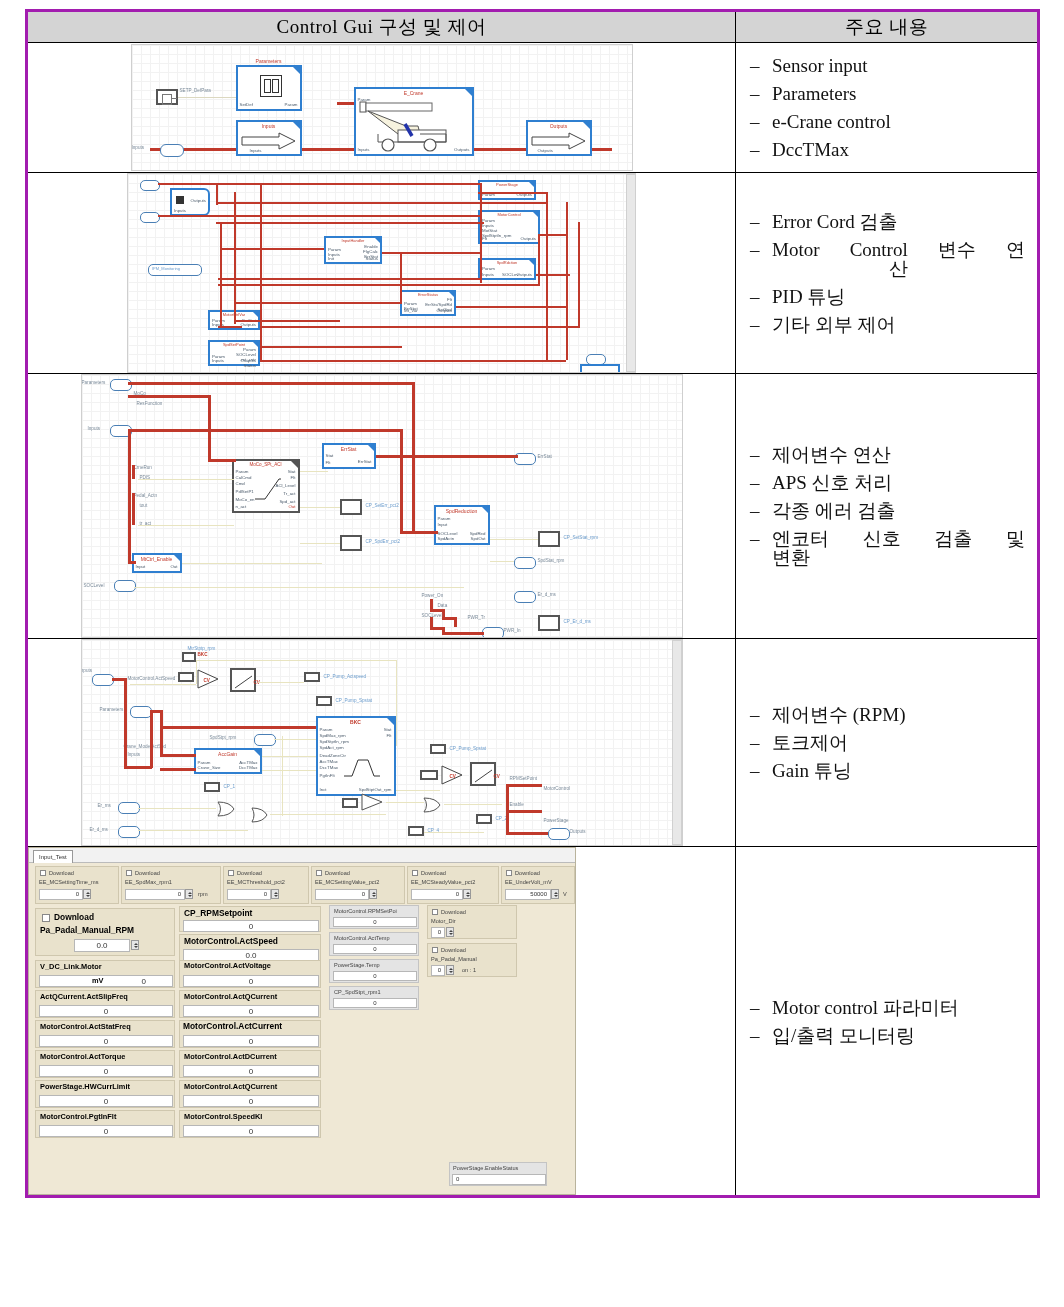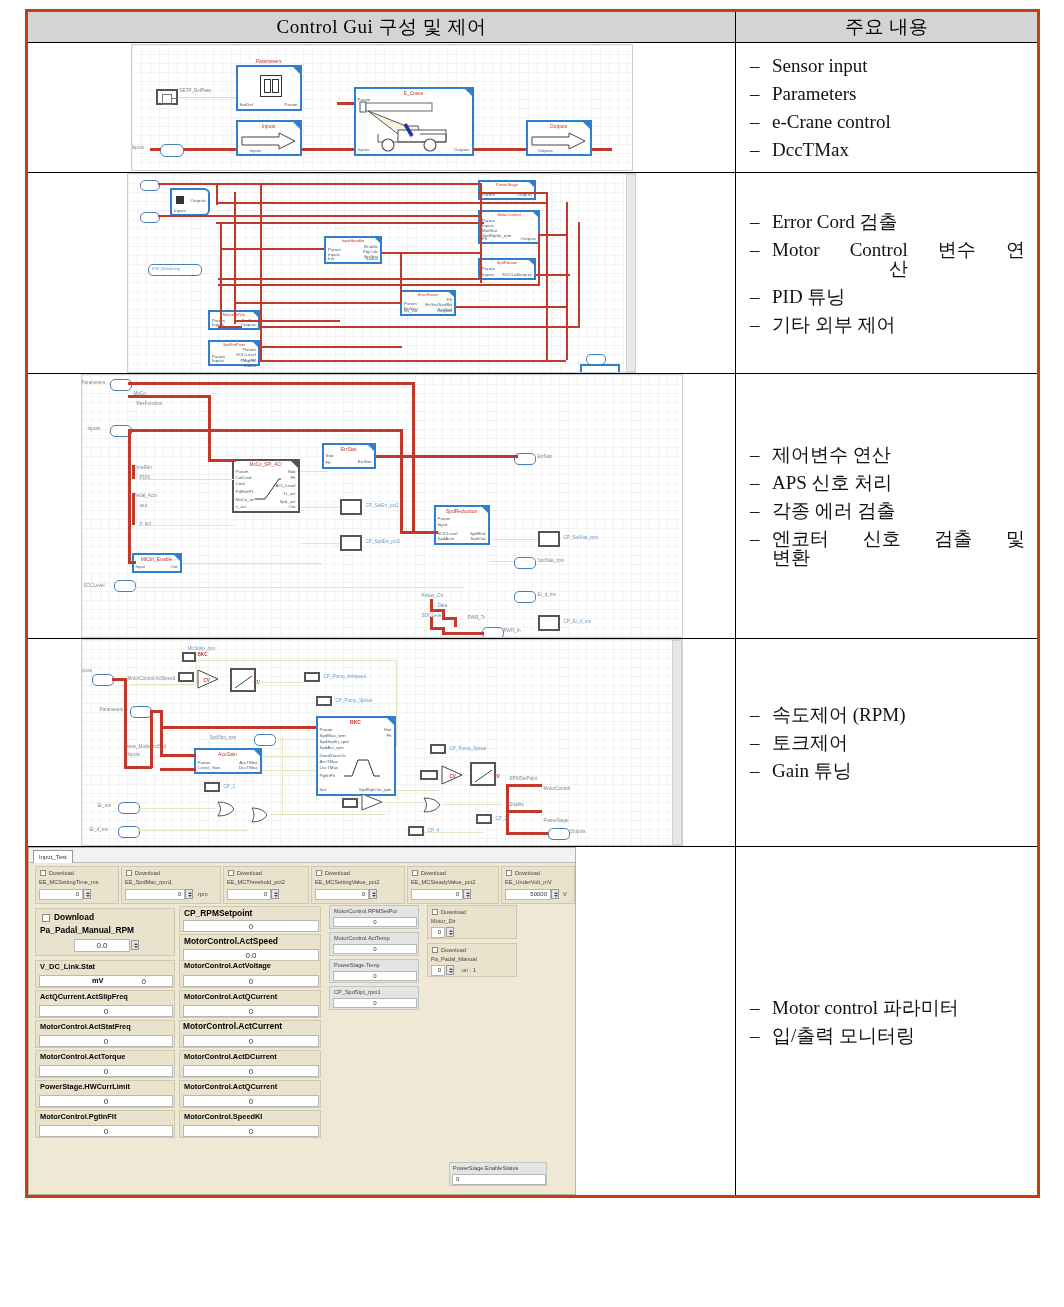--- a/index.html
+++ b/index.html
@@ -1,20 +1,20 @@
 <!DOCTYPE html>
 <html><head>
 <meta charset="utf-8">
 <style>
   html,body{margin:0;padding:0;background:#fff;}
   body{width:1064px;height:1307px;font-family:"Liberation Serif","DejaVu Serif",serif;}
   .page{position:relative;width:1064px;height:1307px;}
   table.main{position:absolute;left:25px;top:9px;width:1015px;border-collapse:collapse;table-layout:fixed;}
   table.main td,table.main th{border:1px solid #000;padding:0;vertical-align:middle;}
-  table.main{border:3px solid #c2410c;}
+  table.main{border:3px solid #a21caf;}
   .col-left{width:709px;}
   .col-right{width:303px;}
   thead th{background:#d4d4d4;height:30px;font-weight:normal;font-size:19px;
     font-family:"Liberation Serif","DejaVu Serif",serif;letter-spacing:.5px;border-bottom:2px solid #000;}
   .bullets{padding:4px 12px 4px 14px;font-size:19px;line-height:1.0;color:#111;}
   .bullets .b{display:block;margin:9px 0;text-indent:0;padding-left:22px;position:relative;}
   .bullets .b .dash{position:absolute;left:0;top:0;}
   .bullets .b.wrap2{padding-left:22px;}
   .bullets .b .l1{display:block;text-align:justify;text-align-last:justify;}
   .bullets .b .l2{display:block;text-align:center;}
@@ -573,21 +573,21 @@
         <div class="wire y" style="left:362px;top:164px;width:58px;height:1px;"></div>
         <div class="wire y" style="left:342px;top:192px;width:60px;height:1px;"></div>
         <div class="wire y" style="left:114px;top:20px;width:1px;height:24px;"></div>
         <div class="wire y" style="left:114px;top:20px;width:200px;height:1px;"></div>
         <div class="wire y" style="left:314px;top:20px;width:1px;height:86px;"></div>
         <div class="scroll" style="left:590px;top:0px;width:8px;height:203px;"></div>
       </div>
     </td>
     <td>
       <div class="bullets">
-        <span class="b"><span class="dash">–</span><span>속도제어 (RPM)</span></span>
+        <span class="b"><span class="dash">–</span><span>제어변수 (RPM)</span></span>
         <span class="b"><span class="dash">–</span><span>토크제어</span></span>
         <span class="b"><span class="dash">–</span><span>Gain 튜닝</span></span>
       </div>
     </td>
   </tr>
 
   <tr>
     <td class="cellpad">
       <div class="gui" style="width:548px;height:348px;">
         <div class="tabstrip"></div>
@@ -687,21 +687,21 @@
         <div class="fgrp" style="left:398px;top:95px;width:90px;height:34px;">
           <div class="chk" style="left:4px;top:3px;"></div>
           <span class="clab" style="left:13px;top:3px;">Download</span>
           <span class="clab" style="left:3px;top:12px;">Pa_Padal_Manual</span>
           <div class="fin" style="left:3px;top:21px;width:14px;height:11px;">0</div>
           <div class="spin" style="left:18px;top:21px;"></div>
           <span class="unit" style="left:34px;top:22px;">on : 1</span>
         </div>
 
         <div class="fgrp" style="left:6px;top:112px;width:140px;height:28px;">
-          <span class="flab b8" style="left:4px;top:1px;">V_DC_Link.Stat</span>
+          <span class="flab b8" style="left:4px;top:1px;">V_DC_Link.Motor</span>
           <div class="fin big" style="left:3px;top:14px;width:134px;height:12px;padding-right:26px;">0</div>
           <span class="flab b8" style="left:56px;top:15px;">mV</span>
         </div>
         <div class="fgrp" style="left:6px;top:142px;width:140px;height:28px;">
           <span class="flab b8" style="left:4px;top:1px;">ActQCurrent.ActSlipFreq</span>
           <div class="fin big c" style="left:3px;top:14px;width:134px;height:12px;">0</div>
         </div>
         <div class="fgrp" style="left:6px;top:172px;width:140px;height:28px;">
           <span class="flab b8" style="left:4px;top:1px;">MotorControl.ActStatFreq</span>
           <div class="fin big c" style="left:3px;top:14px;width:134px;height:12px;">0</div>

